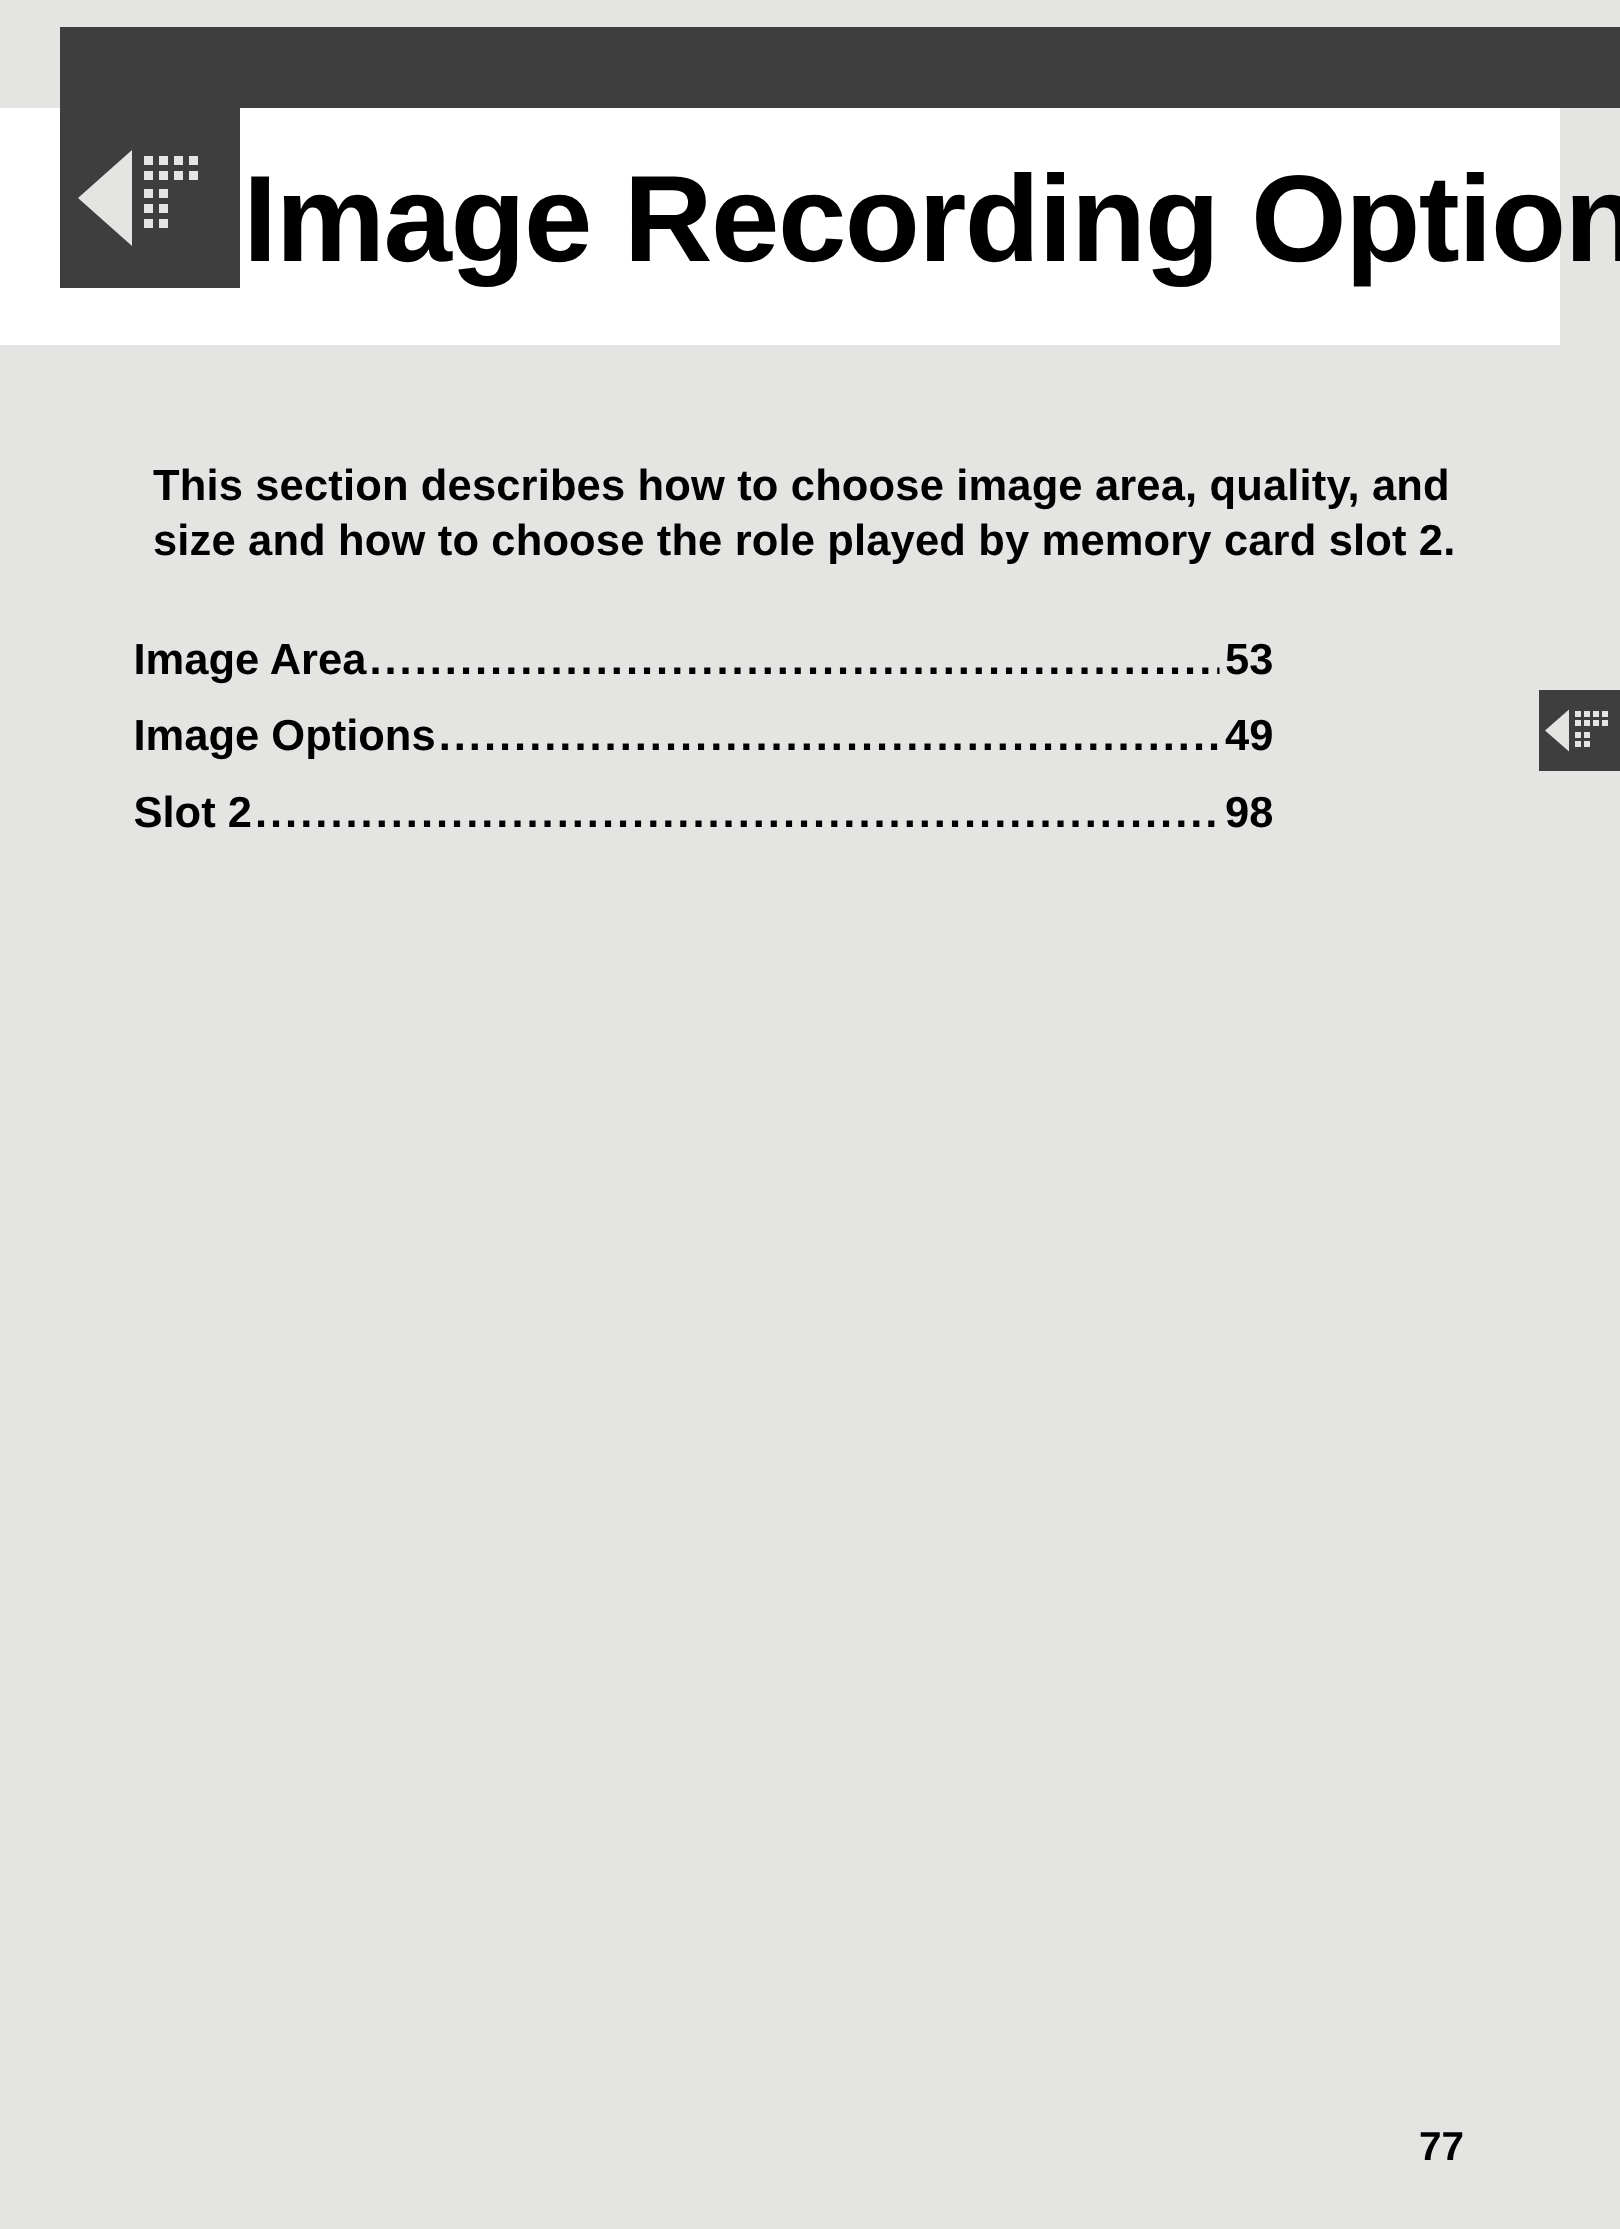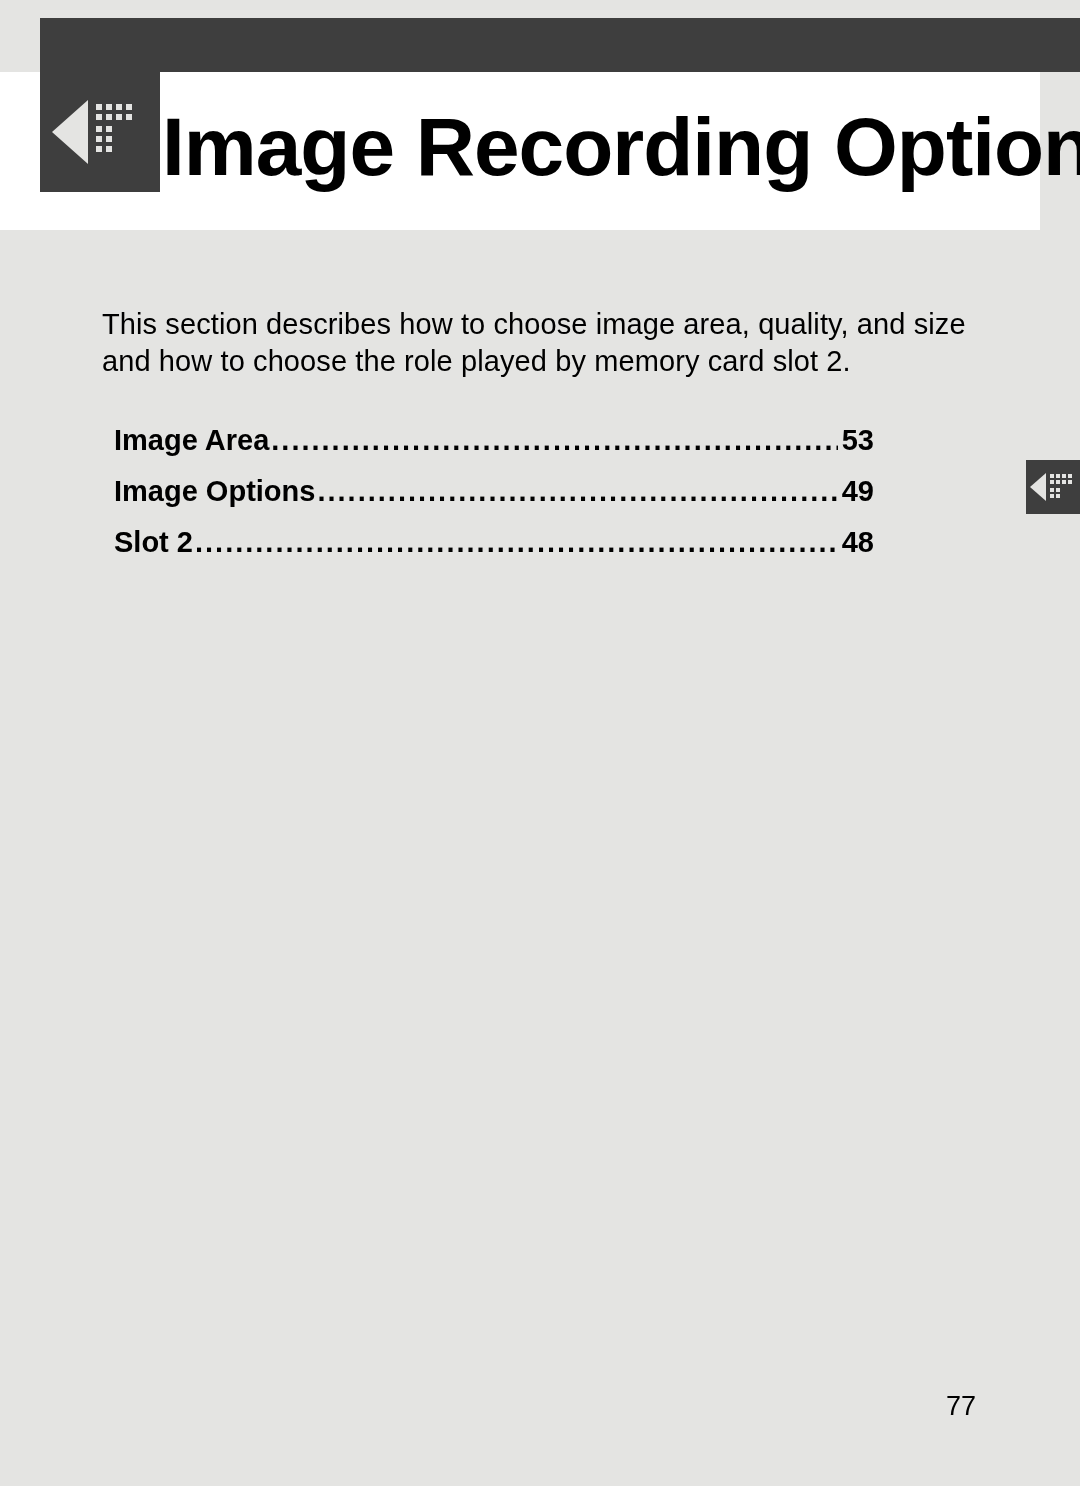--- a/index.html
+++ b/index.html
@@ -59,27 +59,28 @@
   
   .intro {
     position: absolute;
     top: 306px;
     left: 102px;
     width: 876px;
     font-size: 29px;
     line-height: 1.28;
     color: #000;
     letter-spacing: 0.1px;
+    font-weight: bold;
   }
 
   
   .toc {
     position: absolute;
     top: 424px;
-    left: 114px;
+    left: 89px;
     width: 760px;
   }
   .toc-row {
     display: flex;
     align-items: baseline;
     font-weight: 700;
     font-size: 29px;
     color: #000;
     margin-bottom: 18px;
     white-space: nowrap;
@@ -106,24 +107,25 @@
     background: #3e3e3e;
     display: flex;
     align-items: center;
     justify-content: center;
   }
   .edge-tab svg { display:block; }
 
   
   .pagenum {
     position: absolute;
-    bottom: 64px;
+    bottom: 39px;
     right: 104px;
     font-size: 27px;
     color: #000;
+    font-weight: bold;
   }
 </style>
 </head>
 <body>
 
 <div class="topbar"></div>
 
 <div class="title-band"></div>
 
 <div class="chapter-icon">
@@ -163,21 +165,21 @@
     <span class="toc-page">53</span>
   </div>
   <div class="toc-row">
     <span class="toc-label">Image Options</span>
     <span class="toc-leader"></span>
     <span class="toc-page">49</span>
   </div>
   <div class="toc-row">
     <span class="toc-label">Slot 2</span>
     <span class="toc-leader"></span>
-    <span class="toc-page">48</span>
+    <span class="toc-page">98</span>
   </div>
 </div>
 
 <div class="edge-tab">
   <svg viewBox="0 0 54 54" width="54" height="54">
     <polygon points="4,27 20,13 20,41" fill="#e4e4e2"></polygon>
     <g fill="#e4e4e2">
       <rect x="24" y="14" width="4" height="4"></rect>
       <rect x="30" y="14" width="4" height="4"></rect>
       <rect x="36" y="14" width="4" height="4"></rect>

